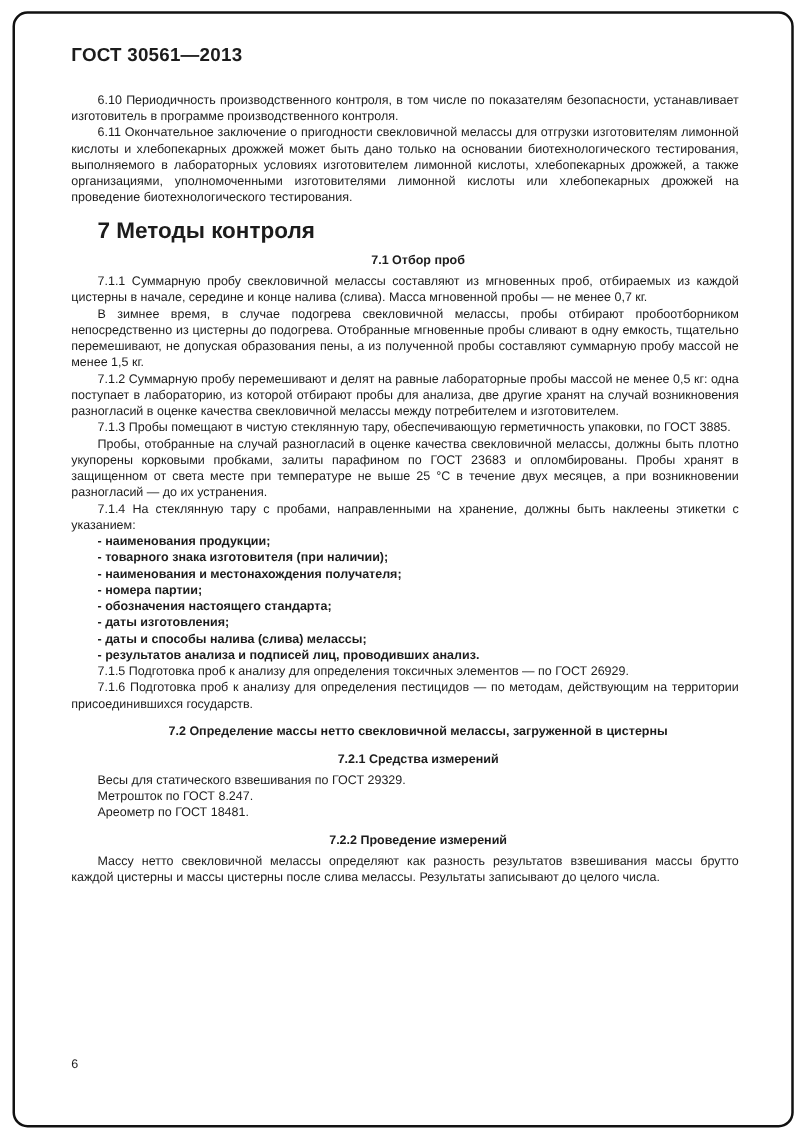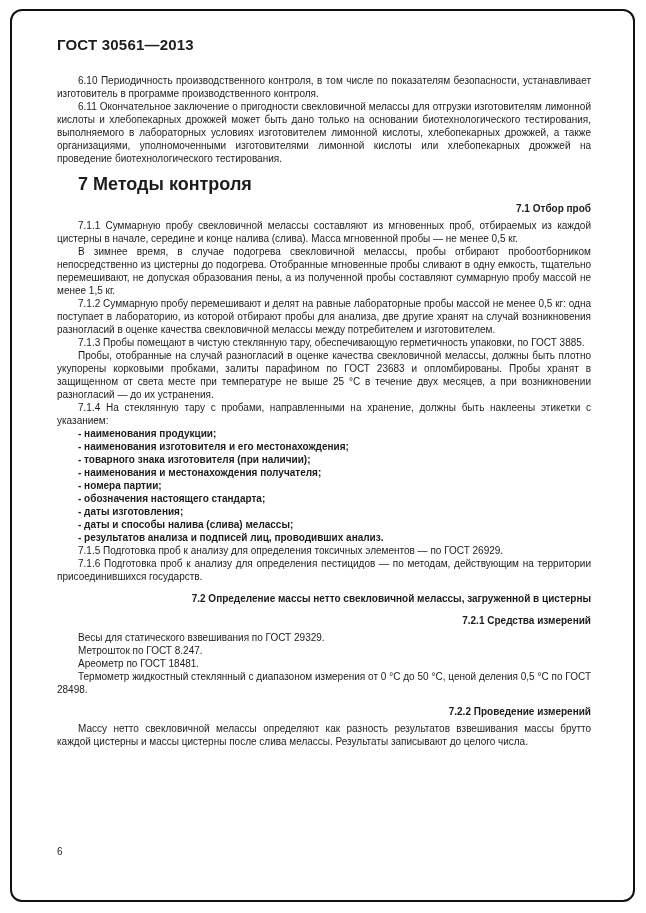--- a/index.html
+++ b/index.html
@@ -32,60 +32,58 @@
   .para { margin: 0; text-indent: 21px; }
   .sec-heading {
     font-size: 18px; line-height: 16px;
     font-weight: bold;
     margin: 11px 0 10px;
     text-indent: 21px; text-align: left;
   }
   .sub-heading {
     font-weight: bold;
     margin: 9px 0 4px;
-    text-indent: 21px; text-align: right;
+    text-indent: 21px; text-align: center;
   }
   .list-item { margin: 0; padding-left: 21px; text-align: left; font-weight: bold; }
   .page-number {
     position: absolute; left: 57px; top: 846px;
     font-size: 10px;
   }
 </style>
 </head>
 <body>
 
 <div class="frame"></div>
 
 <div class="header">ГОСТ 30561—2013</div>
 
 <div class="content" id="doc-content">
     <div class="para">6.10 Периодичность производственного контроля, в том числе по показателям безопасности, устанавливает изготовитель в программе производственного контроля.</div>
     <div class="para">6.11 Окончательное заключение о пригодности свекловичной мелассы для отгрузки изготовителям лимонной кислоты и хлебопекарных дрожжей может быть дано только на основании биотехнологического тестирования, выполняемого в лабораторных условиях изготовителем лимонной кислоты, хлебопекарных дрожжей, а также организациями, уполномоченными изготовителями лимонной кислоты или хлебопекарных дрожжей на проведение биотехнологического тестирования.</div>
     <div class="sec-heading">7 Методы контроля</div>
     <div class="sub-heading">7.1 Отбор проб</div>
-    <div class="para">7.1.1 Суммарную пробу свекловичной мелассы составляют из мгновенных проб, отбираемых из каждой цистерны в начале, середине и конце налива (слива). Масса мгновенной пробы — не менее 0,5 кг.</div>
+    <div class="para">7.1.1 Суммарную пробу свекловичной мелассы составляют из мгновенных проб, отбираемых из каждой цистерны в начале, середине и конце налива (слива). Масса мгновенной пробы — не менее 0,7 кг.</div>
     <div class="para">В зимнее время, в случае подогрева свекловичной мелассы, пробы отбирают пробоотборником непосредственно из цистерны до подогрева. Отобранные мгновенные пробы сливают в одну емкость, тщательно перемешивают, не допуская образования пены, а из полученной пробы составляют суммарную пробу массой не менее 1,5 кг.</div>
     <div class="para">7.1.2 Суммарную пробу перемешивают и делят на равные лабораторные пробы массой не менее 0,5 кг: одна поступает в лабораторию, из которой отбирают пробы для анализа, две другие хранят на случай возникновения разногласий в оценке качества свекловичной мелассы между потребителем и изготовителем.</div>
     <div class="para">7.1.3 Пробы помещают в чистую стеклянную тару, обеспечивающую герметичность упаковки, по ГОСТ 3885.</div>
     <div class="para">Пробы, отобранные на случай разногласий в оценке качества свекловичной мелассы, должны быть плотно укупорены корковыми пробками, залиты парафином по ГОСТ 23683 и опломбированы. Пробы хранят в защищенном от света месте при температуре не выше 25 °С в течение двух месяцев, а при возникновении разногласий — до их устранения.</div>
     <div class="para">7.1.4 На стеклянную тару с пробами, направленными на хранение, должны быть наклеены этикетки с указанием:</div>
     <div class="list-item">- наименования продукции;</div>
-    <div class="list-item">- наименования изготовителя и его местонахождения;</div>
     <div class="list-item">- товарного знака изготовителя (при наличии);</div>
     <div class="list-item">- наименования и местонахождения получателя;</div>
     <div class="list-item">- номера партии;</div>
     <div class="list-item">- обозначения настоящего стандарта;</div>
     <div class="list-item">- даты изготовления;</div>
     <div class="list-item">- даты и способы налива (слива) мелассы;</div>
     <div class="list-item">- результатов анализа и подписей лиц, проводивших анализ.</div>
     <div class="para">7.1.5 Подготовка проб к анализу для определения токсичных элементов — по ГОСТ 26929.</div>
     <div class="para">7.1.6 Подготовка проб к анализу для определения пестицидов — по методам, действующим на территории присоединившихся государств.</div>
     <div class="sub-heading">7.2 Определение массы нетто свекловичной мелассы, загруженной в цистерны</div>
     <div class="sub-heading">7.2.1 Средства измерений</div>
     <div class="para">Весы для статического взвешивания по ГОСТ 29329.</div>
     <div class="para">Метрошток по ГОСТ 8.247.</div>
     <div class="para">Ареометр по ГОСТ 18481.</div>
-    <div class="para">Термометр жидкостный стеклянный с диапазоном измерения от 0 °С до 50 °С, ценой деления 0,5 °С по ГОСТ 28498.</div>
     <div class="sub-heading">7.2.2 Проведение измерений</div>
     <div class="para">Массу нетто свекловичной мелассы определяют как разность результатов взвешивания массы брутто каждой цистерны и массы цистерны после слива мелассы. Результаты записывают до целого числа.</div>
   </div>
 
 <div class="page-number">6</div>
 
 </body></html>

